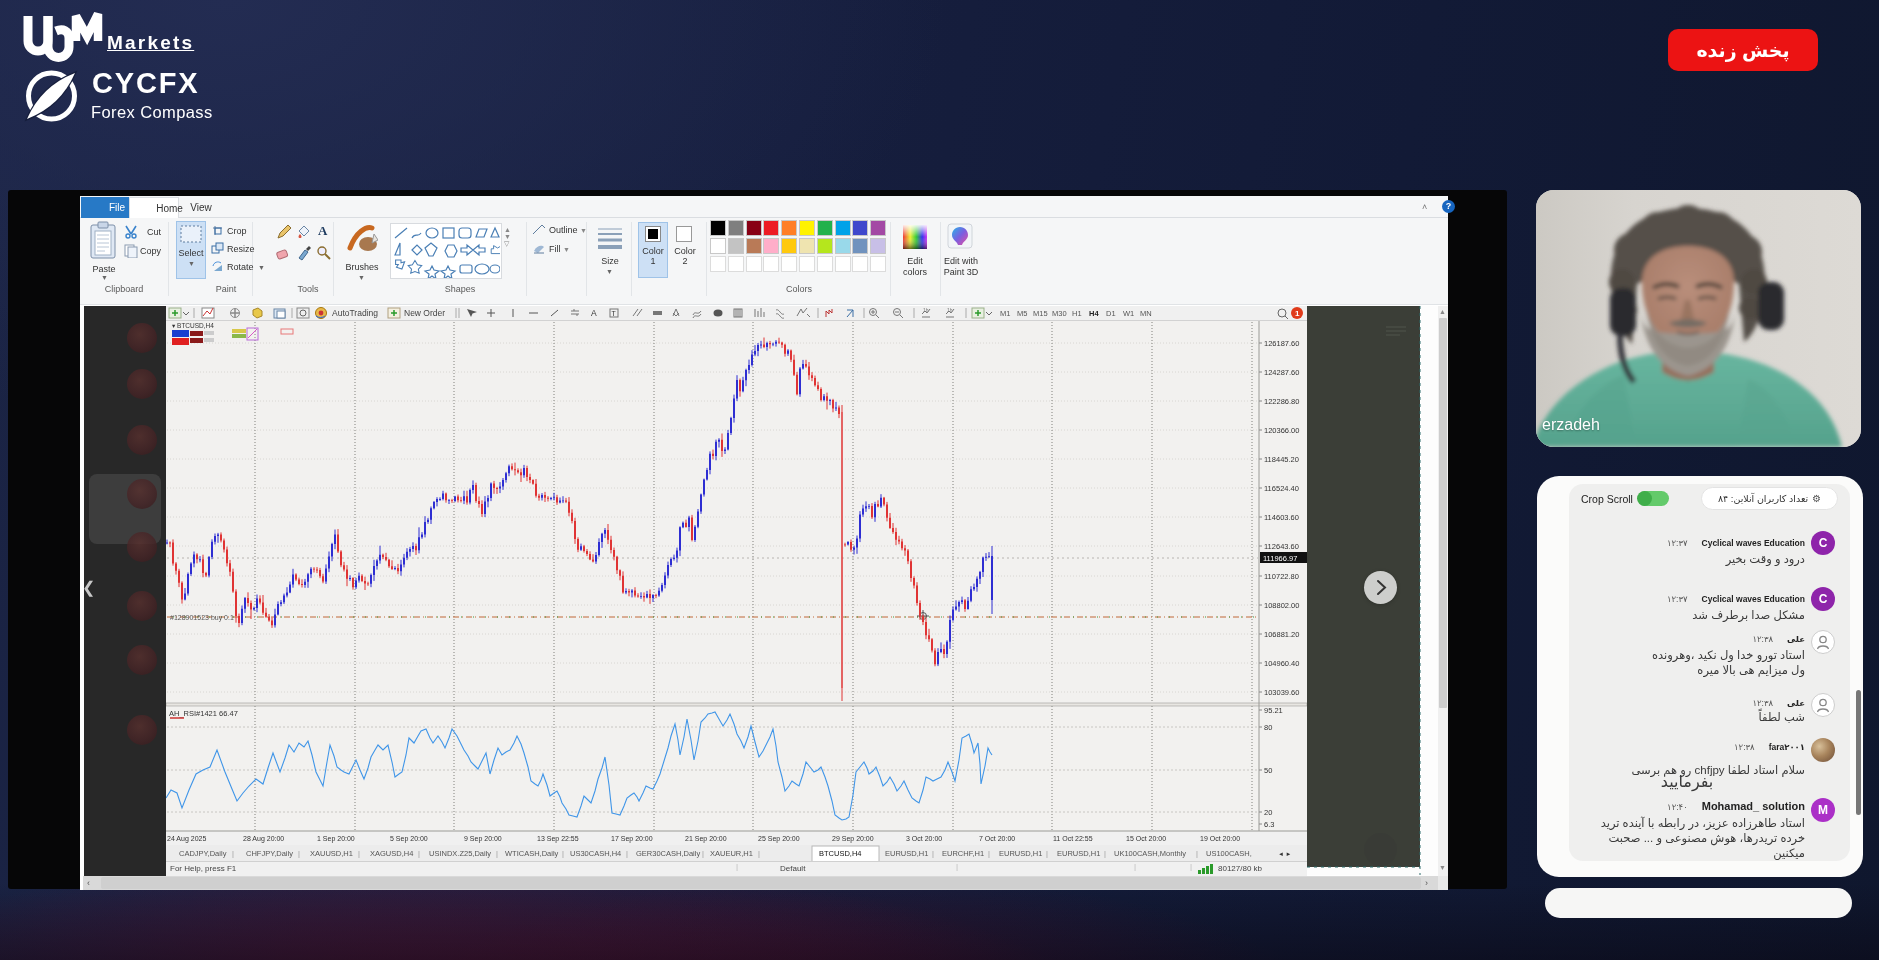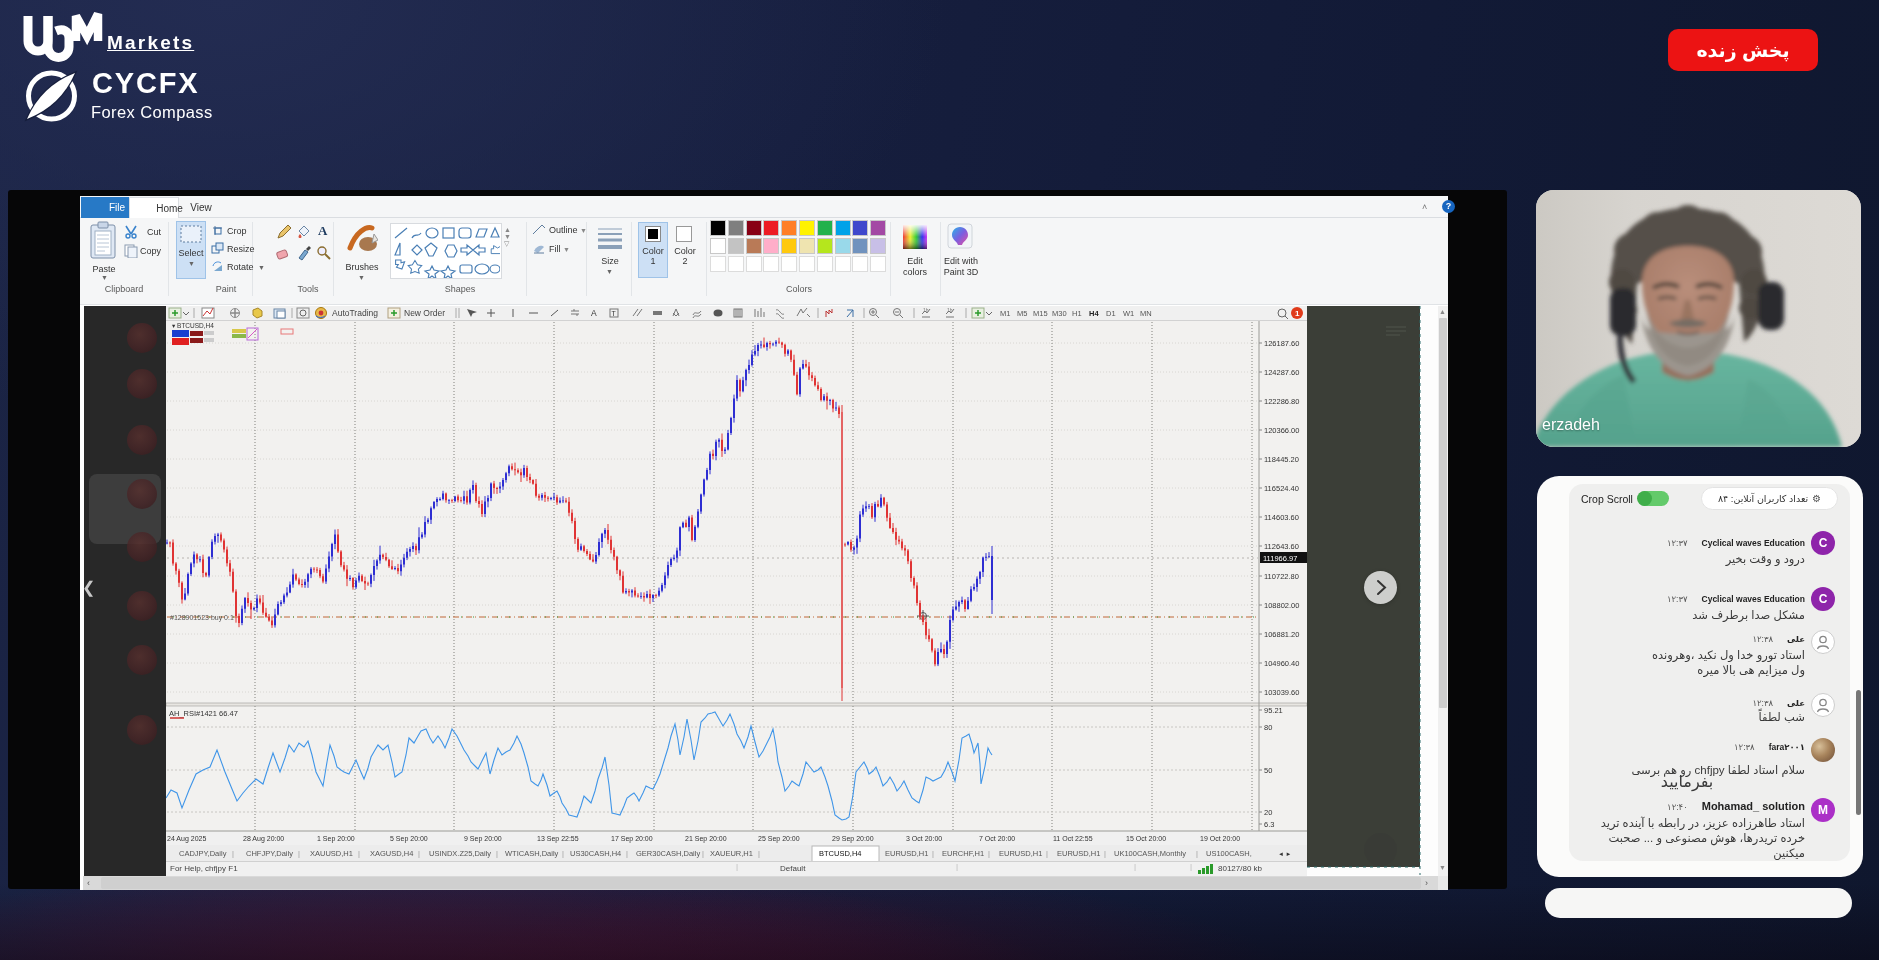--- a/index.html
+++ b/index.html
@@ -509,21 +509,21 @@
         <text x="938" y="11" fill="#999">|</text>
       <text x="948" y="11">UK100CASH,Monthly</text>
         <text x="1030" y="11" fill="#999">|</text>
       <text x="1040" y="11">US100CASH,</text>
       <text x="1112" y="11" font-size="6" fill="#333">◄ ►</text>
     </g>
   </svg>
 </div>
 
 <div class="abs" style="left:166px;top:862px;width:1141px;height:14px;background:#f0f0f0;font-size:8px;color:#444;">
-  <span class="abs" style="left:4px;top:2px;">For Help, chfjpy F1</span>
+  <span class="abs" style="left:4px;top:2px;">For Help, press F1</span>
   <span class="abs" style="left:614px;top:2px;">Default</span>
   <svg class="abs" style="left:1032px;top:2px;" width="16" height="10">
       <rect x="0" y="6" width="3" height="4" fill="#2a9a2a"></rect>
       <rect x="4" y="4" width="3" height="6" fill="#2a9a2a"></rect>
       <rect x="8" y="2" width="3" height="8" fill="#2a9a2a"></rect>
       <rect x="12" y="0" width="3" height="10" fill="#2a9a2a"></rect>
     </svg>
   <span class="abs" style="left:1052px;top:2px;">80127/80 kb</span>
   <span class="abs" style="left:570px;top:0px;color:#bbb;">|</span>
   <span class="abs" style="left:790px;top:0px;color:#bbb;">|</span>

